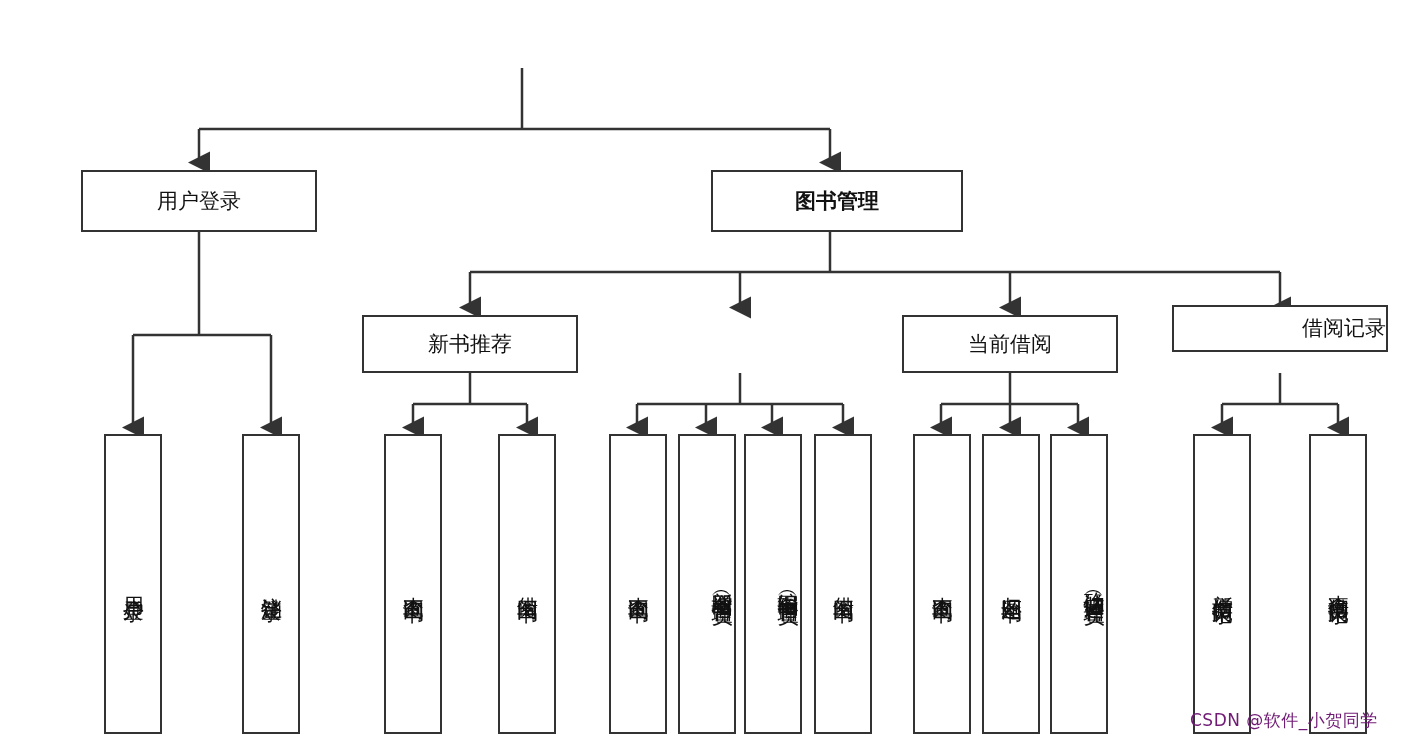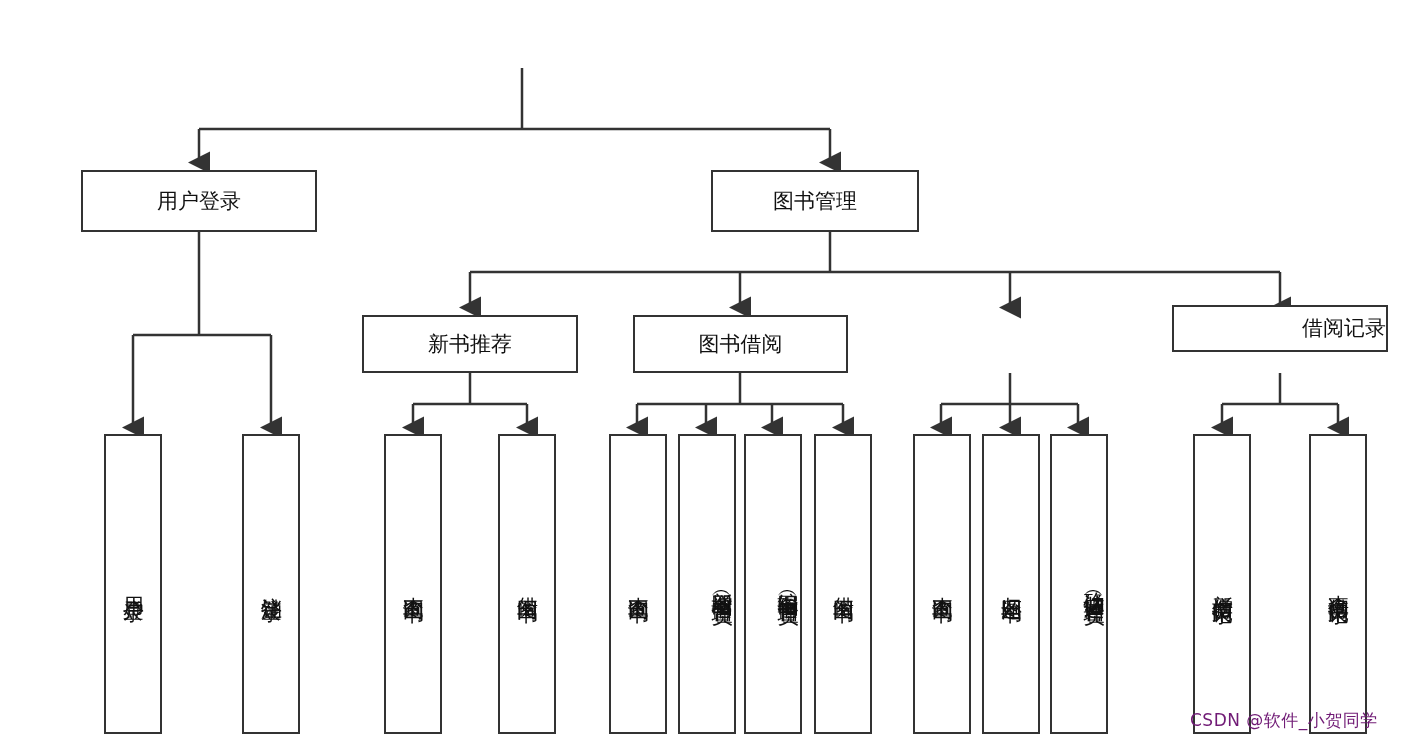--- a/index.html
+++ b/index.html
@@ -118,29 +118,29 @@
       <path d="M1222,404 L1338,404"></path>
       <path d="M1222,404 L1222,427" marker-end="url(#arrow)"></path>
       <path d="M1338,404 L1338,427" marker-end="url(#arrow)"></path>
     </g>
   </svg>
 
 
   <div class="node h" style="left:81px; top:170px; width:236px; height:62px;">
     <span>用户登录</span>
   </div>
-  <div class="node h" style="left:711px; top:170px; width:208px; height:62px;">
+  <div class="node h" style="left:711px; top:170px; width:252px; height:62px;font-weight:bold;">
     <span>图书管理</span>
   </div>
 
   <div class="node h" style="left:362px; top:315px; width:216px; height:58px;">
     <span>新书推荐</span>
   </div>
-  <div class="node h" style="left:633px; top:315px; width:215px; height:58px;">
-    <span>图书借阅</span>
+  <div class="node h" style="left:902px; top:315px; width:216px; height:58px;">
+    <span>当前借阅</span>
   </div>
   <div class="node h" style="left:1172px; top:305px; width:216px; height:47px;justify-content:flex-end;">
     <span>借阅记录</span>
   </div>
 
   <div class="node v center" style="left:104px; top:434px; width:58px; height:300px;">
     <span>用户登录</span>
   </div>
   <div class="node v center" style="left:242px; top:434px; width:58px; height:300px;">
     <span>注销登录</span>

